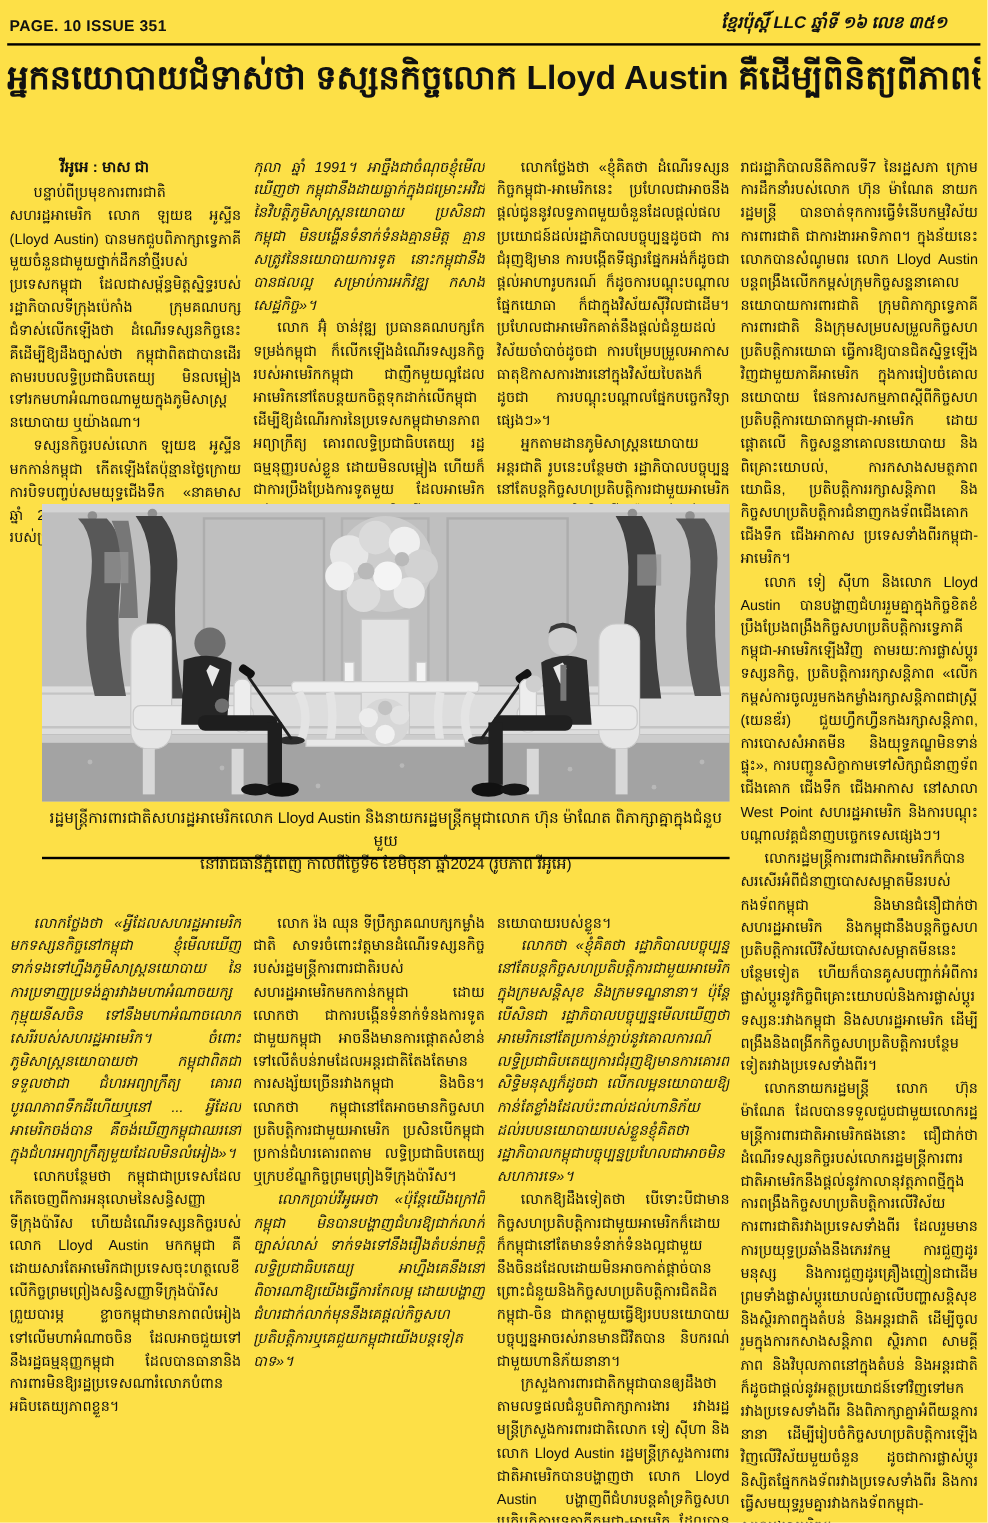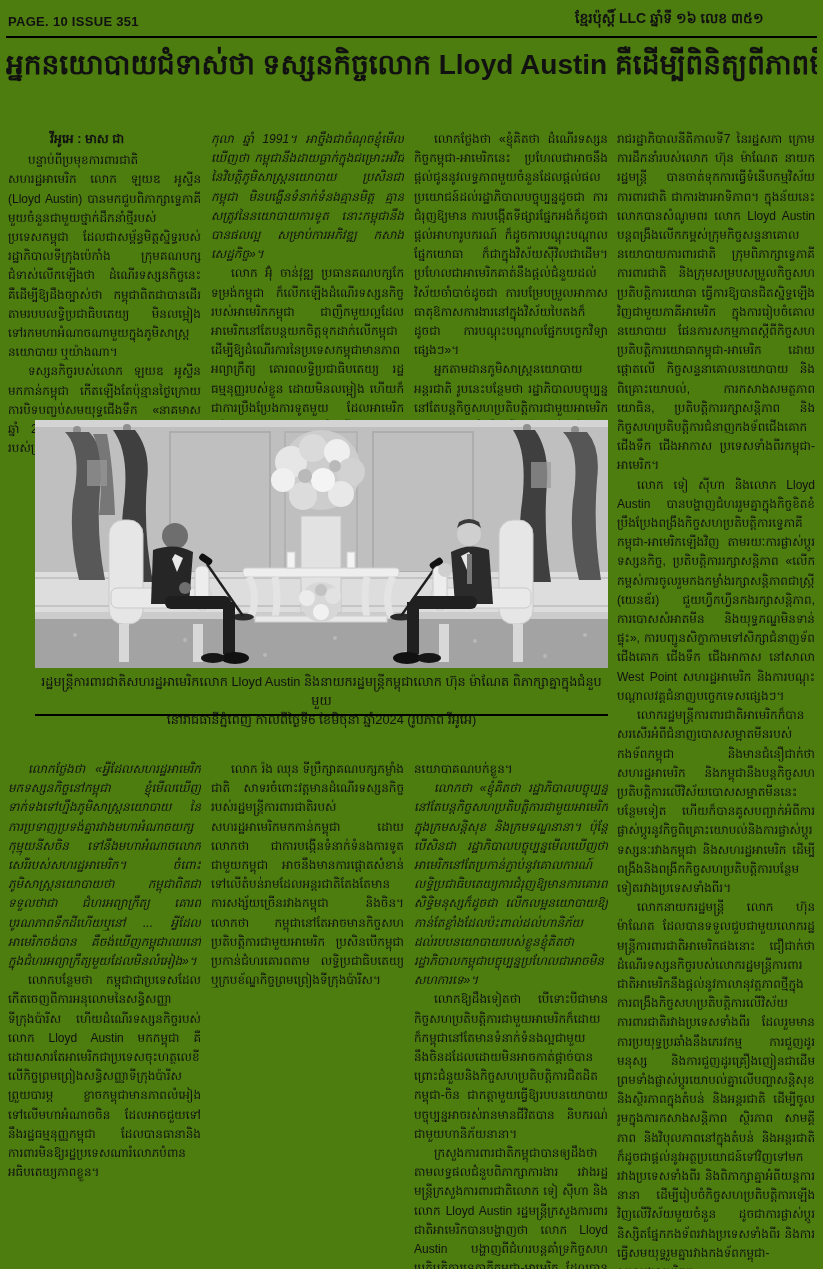--- a/index.html
+++ b/index.html
@@ -1,23 +1,23 @@
 <!DOCTYPE html>
 <html><head>
 <meta charset="utf-8">
 <style>
   html,body{margin:0;padding:0;background:#ffffff;}
   #page{
-    position:relative;width:823px;height:1269px;background:#4d7c0f;
+    position:relative;width:823px;height:1269px;background:#fde047;
     font-family:"Liberation Sans", sans-serif;color:#111;overflow:hidden;
   }
   
   .mh-left{position:absolute;left:8px;top:14px;font-size:13px;font-weight:bold;letter-spacing:.3px;}
   .mh-center{position:absolute;left:170px;top:13px;width:420px;font-size:13.5px;font-weight:bold;text-align:center;}
-  .mh-right{position:absolute;right:8px;top:9px;width:240px;font-size:14px;font-weight:bold;text-align:left;}
+  .mh-right{position:absolute;right:8px;top:9px;width:240px;font-size:14px;font-weight:bold;text-align:center;font-style:italic;}
   .mh-rule{position:absolute;left:6px;top:36px;width:811px;height:2px;background:#000;}
   
   .headline{
     position:absolute;left:6px;top:42px;width:811px;height:46px;
     font-size:28px;font-weight:bold;text-align:center;line-height:46px;
     white-space:nowrap;overflow:hidden;
   }
   
   .col{
     position:absolute;font-size:12px;line-height:19.2px;text-align:justify;
@@ -207,21 +207,22 @@
     <div>នៅរាជធានីភ្នំពេញ កាលពីថ្ងៃទី6 ខែមិថុនា ឆ្នាំ2024 (រូបភាព វីអូអេ)</div>
   </div>
   <div class="cap-rule"></div>
 
   <div class="col c1b">
       <p class="it">លោកថ្លែងថា «អ្វីដែលសហរដ្ឋអាមេរិកមកទស្សនកិច្ចនៅកម្ពុជា ខ្ញុំមើលឃើញទាក់ទងទៅហ្នឹងភូមិសាស្ត្រនយោបាយ នៃការប្រទាញប្រទង់គ្នារវាងមហាអំណាចយក្សកុម្មុយនីសចិន ទៅនឹងមហាអំណាចលោកសេរីរបស់សហរដ្ឋអាមេរិក។ ចំពោះភូមិសាស្ត្រនយោបាយថា កម្ពុជាពិតជាទទួលថាជា ជំហរអព្យាក្រឹត្យ គោរពបូរណភាពទឹកដីហើយឬនៅ ... អ្វីដែលអាមេរិកចង់បាន គឺចង់ឃើញកម្ពុជាឈរនៅក្នុងជំហរអព្យាក្រឹត្យមួយដែលមិនលំអៀង»។</p>
       <p>លោកបន្ថែមថា កម្ពុជាជាប្រទេសដែលកើតចេញពីការអនុលោមនៃសន្ធិសញ្ញាទីក្រុងប៉ារីស ហើយដំណើរទស្សនកិច្ចរបស់លោក Lloyd Austin មកកម្ពុជា គឺដោយសារតែអាមេរិកជាប្រទេសចុះហត្ថលេខីលើកិច្ចព្រមព្រៀងសន្ធិសញ្ញាទីក្រុងប៉ារីស ព្រួយបារម្ភ ខ្លាចកម្ពុជាមានភាពលំអៀងទៅលើមហាអំណាចចិន ដែលអាចជួយទៅនឹងរដ្ឋធម្មនុញ្ញកម្ពុជា ដែលបានធានានិងការពារមិនឱ្យរដ្ឋប្រទេសណារំលោភបំពានអធិបតេយ្យភាពខ្លួន។</p>
     </div>
   <div class="col c2b">
       <p>លោក រ៉ង ឈុន ទីប្រឹក្សាគណបក្សកម្លាំងជាតិ សាទរចំពោះវត្តមានដំណើរទស្សនកិច្ចរបស់រដ្ឋមន្ត្រីការពារជាតិរបស់សហរដ្ឋអាមេរិកមកកាន់កម្ពុជា ដោយលោកថា ជាការបង្កើនទំនាក់ទំនងការទូតជាមួយកម្ពុជា អាចនឹងមានការផ្ដោតសំខាន់ទៅលើតំបន់រាមដែលអន្តរជាតិតែងតែមានការសង្ស័យច្រើនរវាងកម្ពុជា និងចិន។ លោកថា កម្ពុជានៅតែអាចមានកិច្ចសហប្រតិបត្តិការជាមួយអាមេរិក ប្រសិនបើកម្ពុជាប្រកាន់ជំហរគោរពតាម លទ្ធិប្រជាធិបតេយ្យ ឬក្របខ័ណ្ឌកិច្ចព្រមព្រៀងទីក្រុងប៉ារីស។</p>
+      <p class="it">លោកប្រាប់វីអូអេថា «ប៉ុន្តែយើងក្រៅពីកម្ពុជា មិនបានបង្ហាញជំហរឱ្យជាក់លាក់ច្បាស់លាស់ ទាក់ទងទៅនឹងរឿងតំបន់រាមក្ដី លទ្ធិប្រជាធិបតេយ្យ អាហ្នឹងគេនឹងនៅពិចារណាឱ្យយើងធ្វើការកែលម្អ ដោយបង្ហាញជំហរជាក់លាក់មុននឹងគេផ្ដល់កិច្ចសហប្រតិបត្តិការឬគេជួយកម្ពុជាយើងបន្តទៀតបាទ»។</p>
     </div>
   <div class="col c3b">
-      <p class="ni">នយោបាគណបក់ខ្លួន។</p>
+      <p class="ni">នយោបាយរបស់ខ្លួន។</p>
       <p class="it">លោកថា «ខ្ញុំគិតថា រដ្ឋាភិបាលបច្ចុប្បន្ននៅតែបន្តកិច្ចសហប្រតិបត្តិការជាមួយអាមេរិកក្នុងក្រមសន្តិសុខ និងក្រមទណ្ឌនានា។ ប៉ុន្តែបើសិនជា រដ្ឋាភិបាលបច្ចុប្បន្នមើលឃើញថា អាមេរិកនៅតែប្រកាន់ភ្ជាប់នូវគោលការណ៍លទ្ធិប្រជាធិបតេយ្យការជំរុញឱ្យមានការគោរពសិទ្ធិមនុស្សក៏ដូចជា លើកលម្អនយោបាយឱ្យកាន់តែខ្លាំងដែលប៉ះពាល់ដល់ហានិភ័យដល់របបនយោបាយរបស់ខ្លួនខ្ញុំគិតថា រដ្ឋាភិបាលកម្ពុជាបច្ចុប្បន្នប្រហែលជាអាចមិនសហការទេ»។</p>
       <p>លោកឱ្យដឹងទៀតថា បើទោះបីជាមានកិច្ចសហប្រតិបត្តិការជាមួយអាមេរិកក៏ដោយ ក៏កម្ពុជានៅតែមានទំនាក់ទំនងល្អជាមួយនឹងចិនដដែលដោយមិនអាចកាត់ផ្ដាច់បាន ព្រោះជំនួយនិងកិច្ចសហប្រតិបត្តិការជិតដិតកម្ពុជា-ចិន ជាកត្តាមួយធ្វើឱ្យរបបនយោបាយបច្ចុប្បន្នអាចរស់រានមានជីវិតបាន និបករណ់ជាមួយហានិភ័យនានា។</p>
       <p>ក្រសួងការពារជាតិកម្ពុជាបានឲ្យដឹងថា តាមលទ្ធផលជំនួបពិភាក្សាការងារ រវាងរដ្ឋមន្ត្រីក្រសួងការពារជាតិលោក ទៀ ស៊ីហា និងលោក Lloyd Austin រដ្ឋមន្ត្រីក្រសួងការពារជាតិអាមេរិកបានបង្ហាញថា លោក Lloyd Austin បង្ហាញពីជំហរបន្តគាំទ្រកិច្ចសហប្រតិបត្តិការទ្វេភាគីកម្ពុជា-អាមេរិក ដែលបានថមថយនៅក្នុងរយៈពេលប៉ុន្មានឆ្នាំចុងក្រោយនេះ ដោយឈរលើស្មារតីបង្កើនជំនឿទុកចិត្ត ការគោរពគ្នាទៅវិញទៅមក រួមចំណែកលើកកម្ពស់សន្តិភាព សន្តិសុខ វិបុលភាព និងការអភិវឌ្ឍ។</p>
     </div>
 
 </div>
 
 </body></html>

